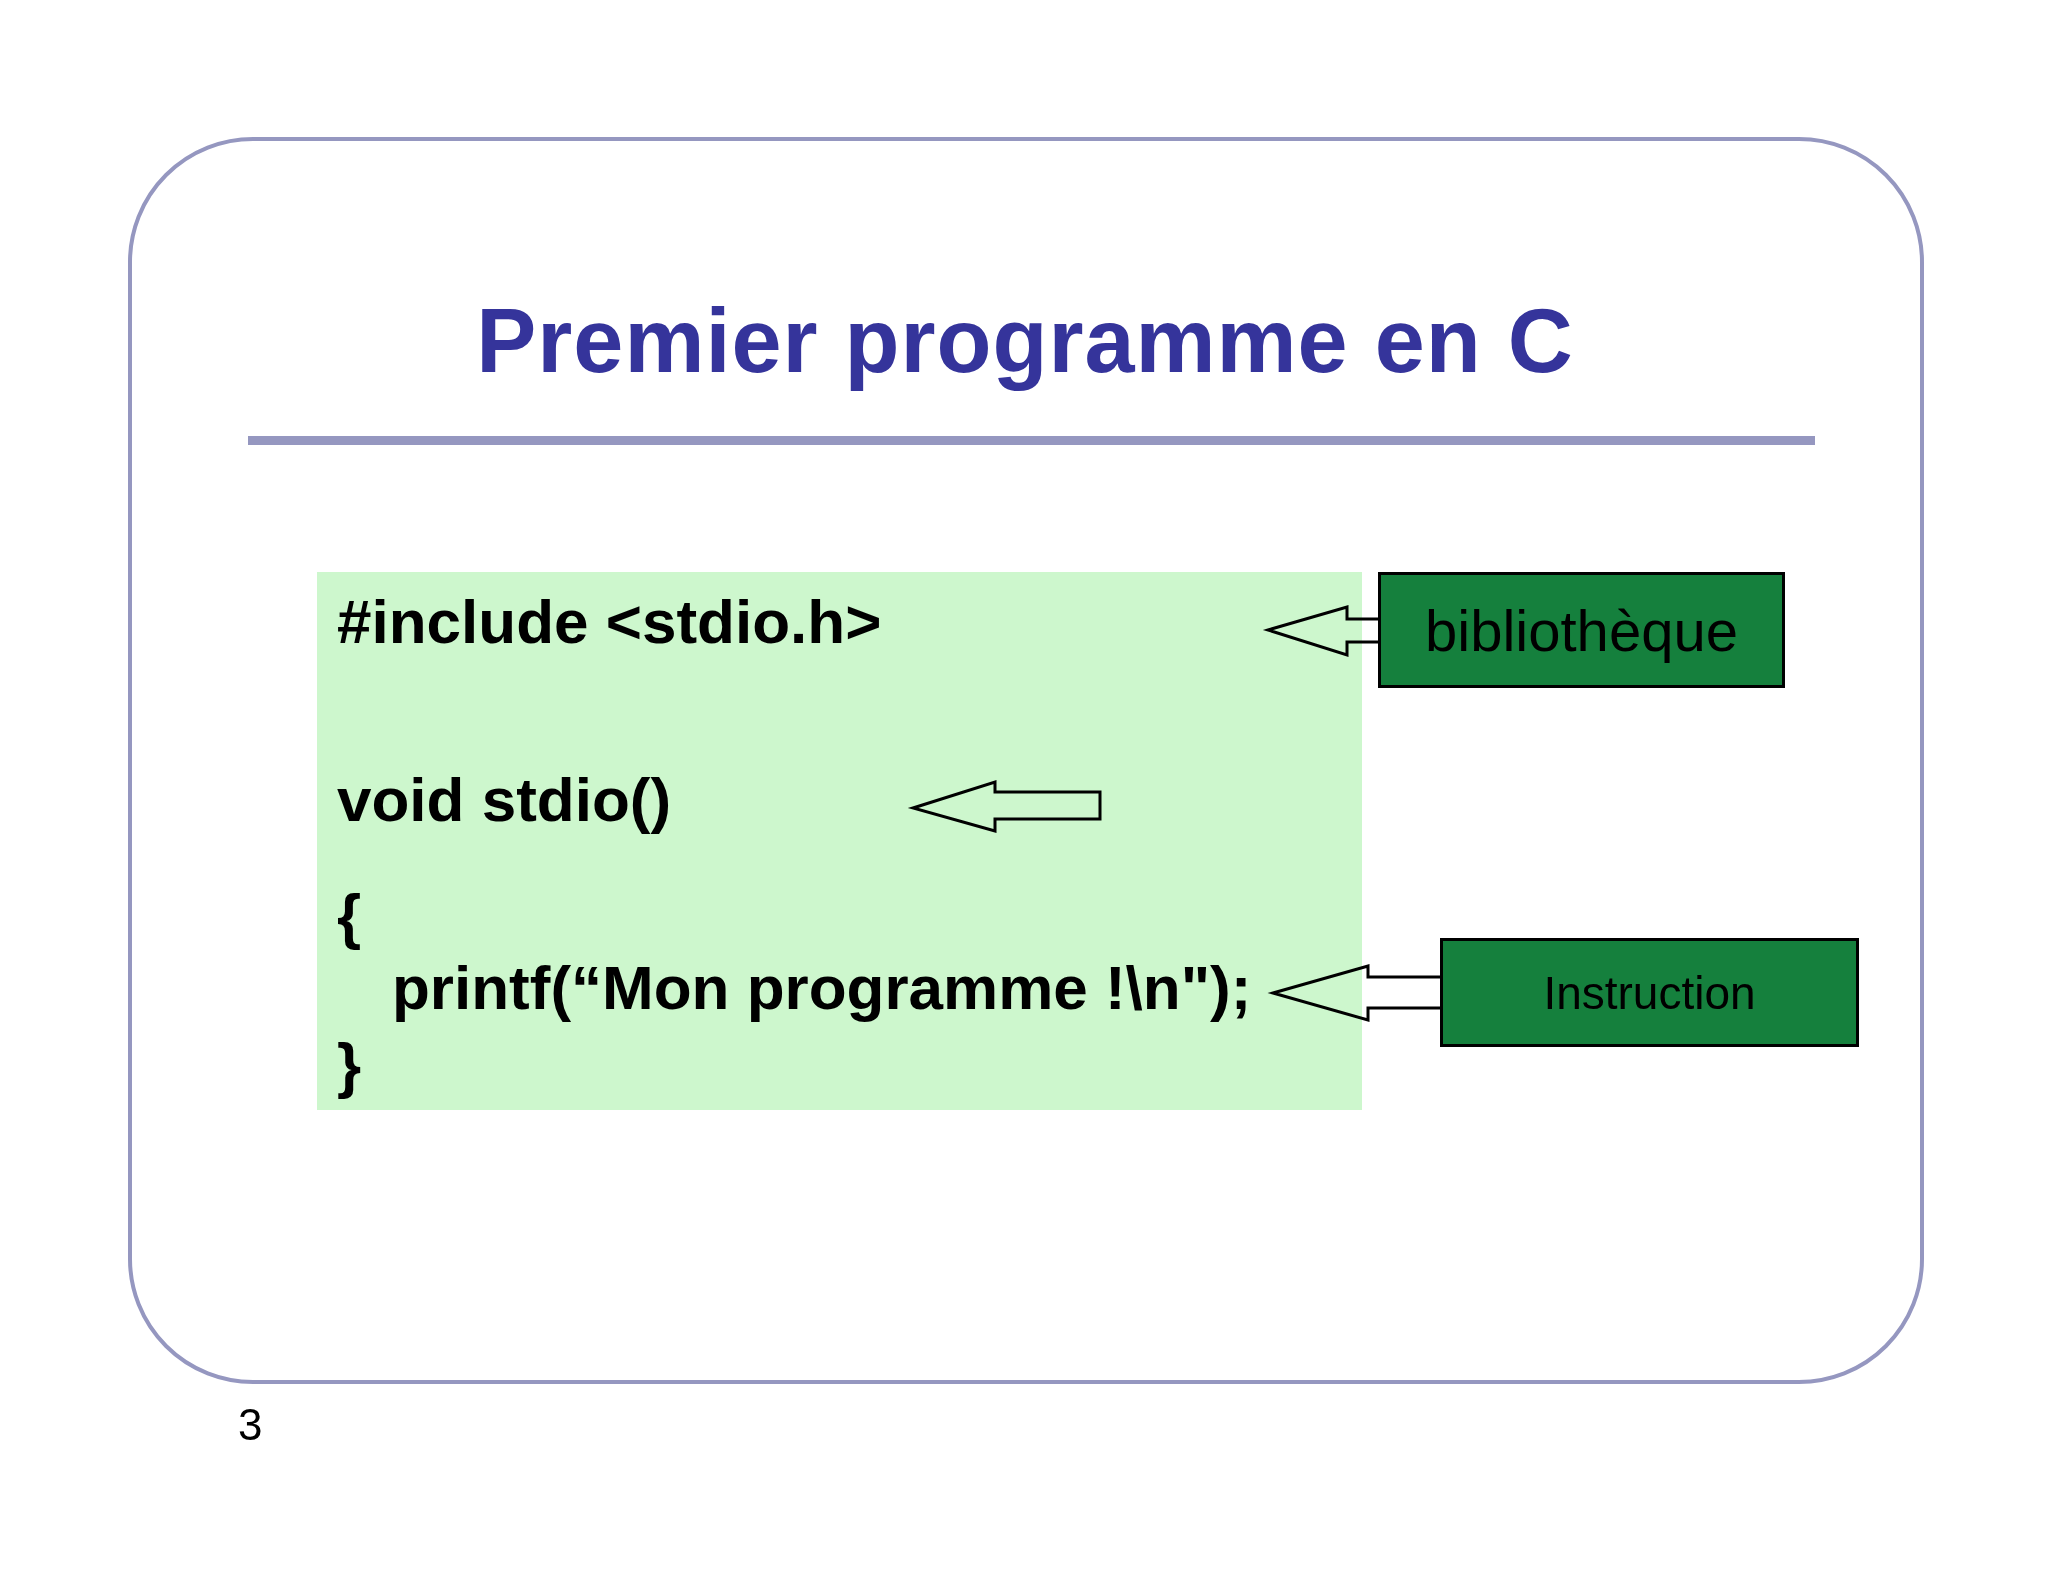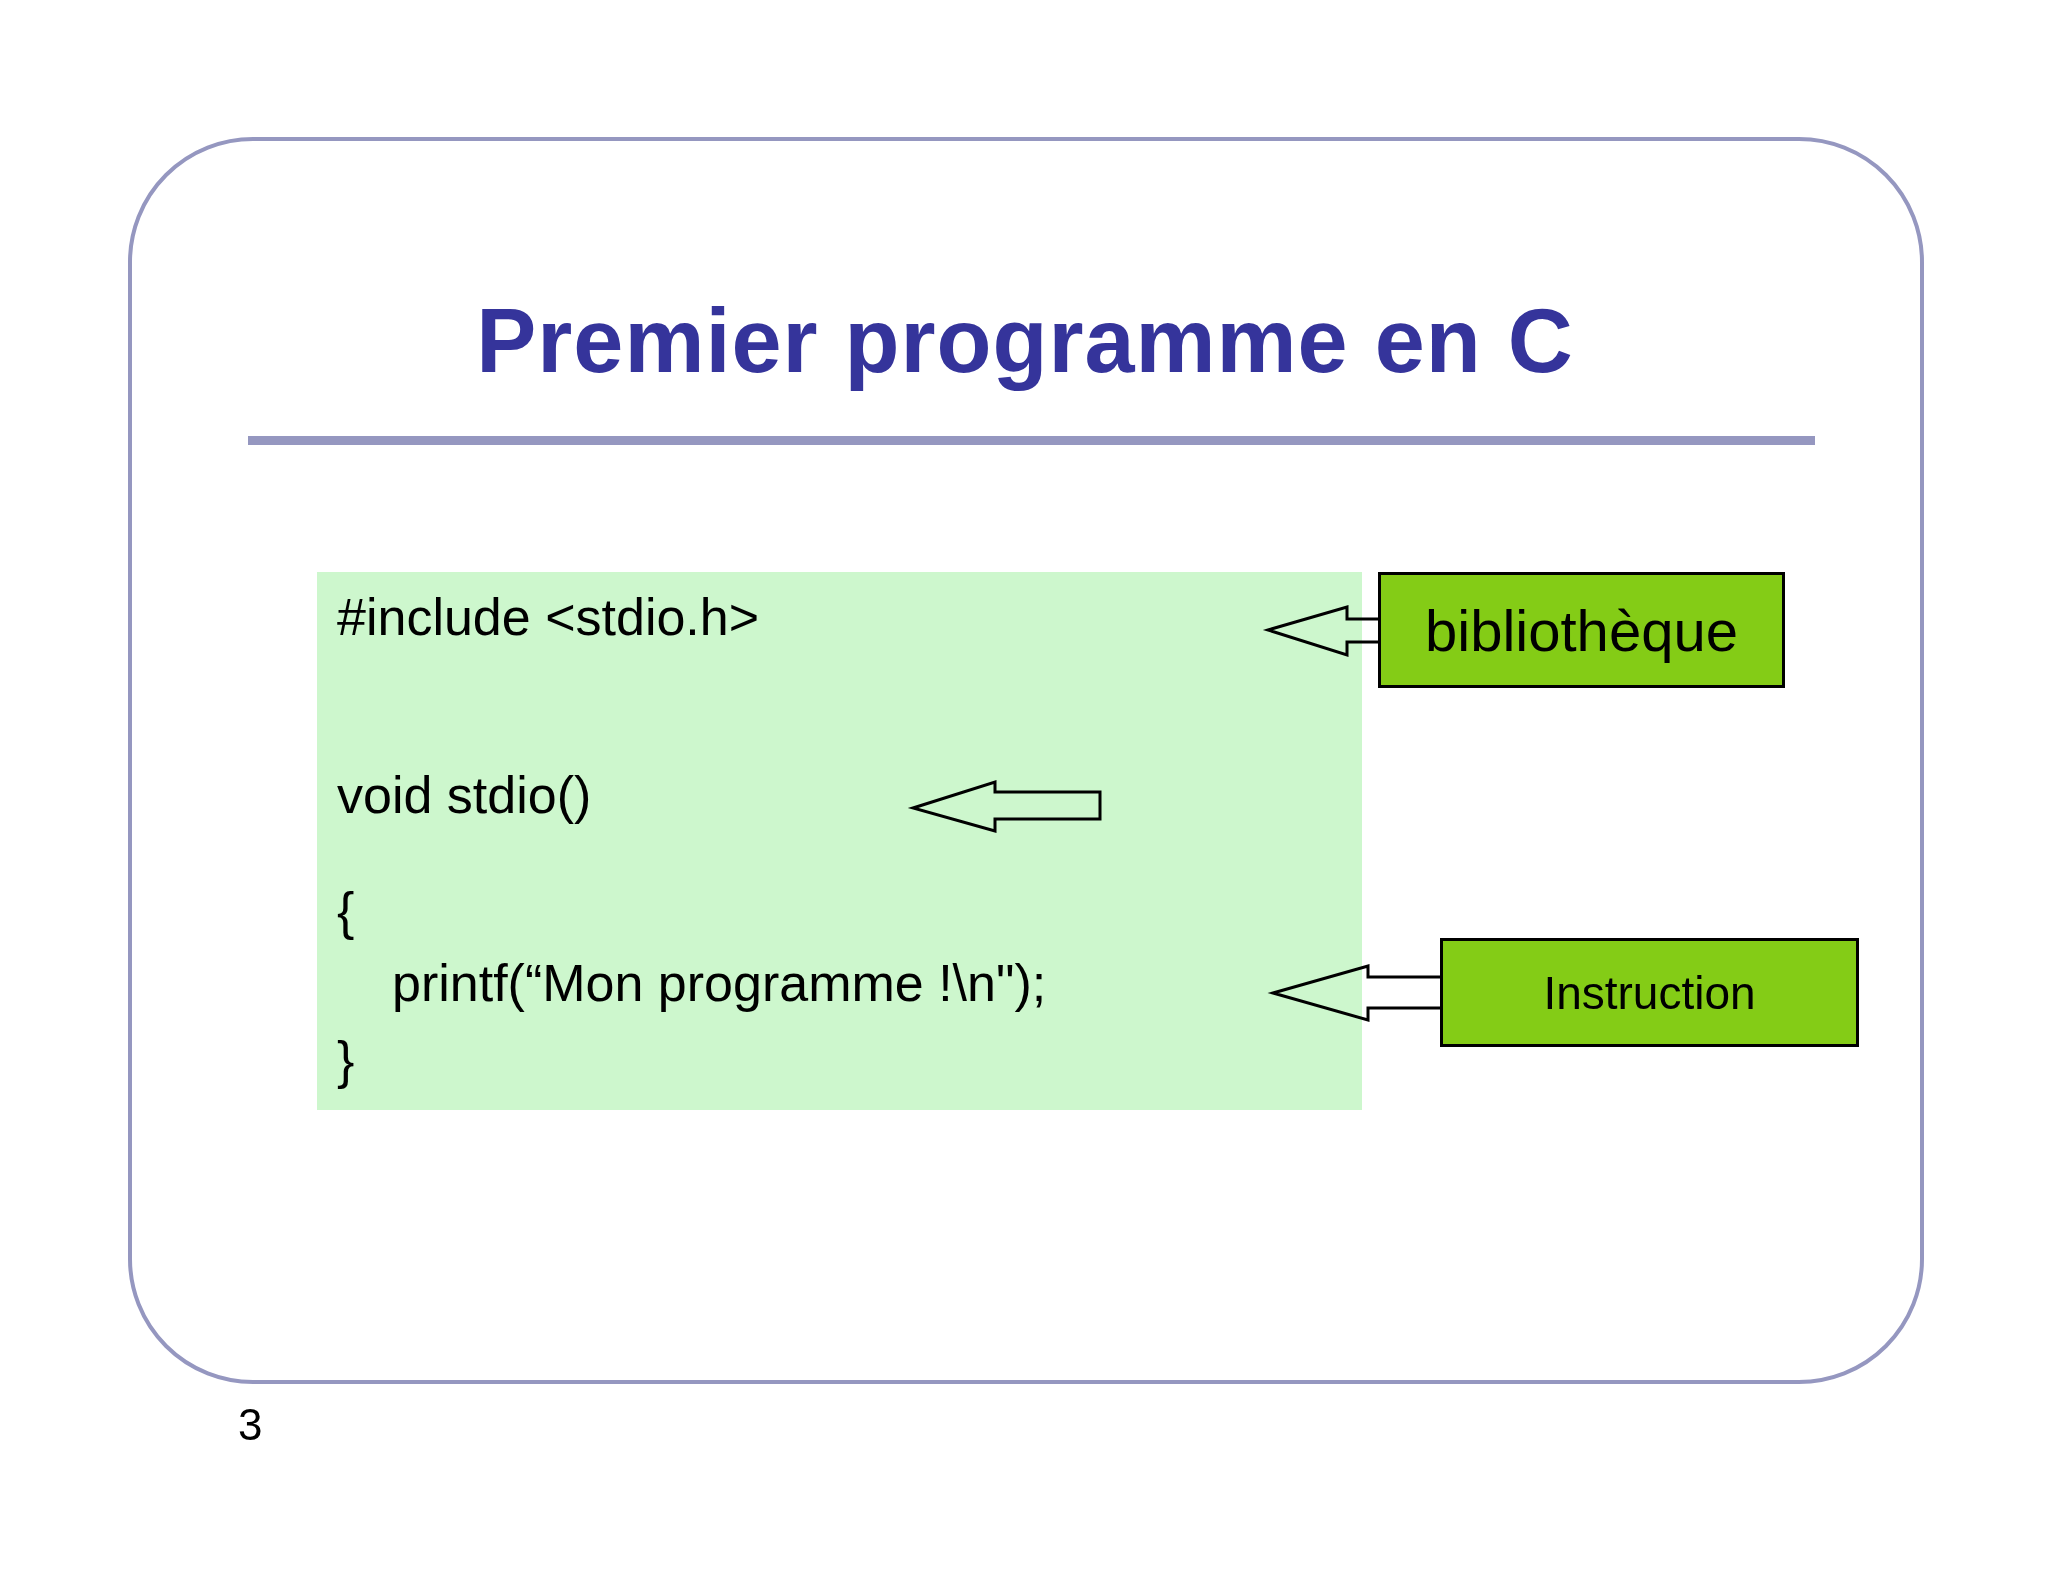--- a/index.html
+++ b/index.html
@@ -33,41 +33,41 @@
     position:absolute;left:248px;top:436px;width:1567px;height:9px;
     background:var(--accent-line);
   }
 
   .code-block{
     position:absolute;left:317px;top:572px;width:1045px;height:538px;
     background:var(--code-bg);
   }
   .code-line{
     position:absolute;left:20px;
-    font-size:52px;font-weight:normal;line-height:1;
+    font-size:62px;font-weight:bold;line-height:1;
     color:var(--code-text);
     white-space:pre;
   }
   .code-line.l0{top:19px;}
   .code-line.l1{top:197px;}
   .code-line.l2{top:313px;}
   .code-line.l3{top:385px;left:75px;}
   .code-line.l4{top:462px;}
 
   .arrow-layer{
     position:absolute;left:0;top:0;width:2048px;height:1582px;
     pointer-events:none;
   }
 
   .callout{
     position:absolute;
     border:3px solid var(--callout-border);
     display:flex;align-items:center;justify-content:center;
     color:#000000;
-    background:#84cc16;
+    background:#15803d;
   }
   .callout.transparent{background:transparent;}
   .callout-bibliotheque{left:1378px;top:572px;width:407px;height:116px;font-size:58px;}
   .callout-entry{left:1098px;top:753px;width:817px;height:107px;font-size:60px;}
   .callout-instruction{left:1440px;top:938px;width:419px;height:109px;font-size:46px;}
 
   .page-number{
     position:absolute;left:238px;top:1403px;
     font-size:44px;line-height:1;color:#000000;
   }

